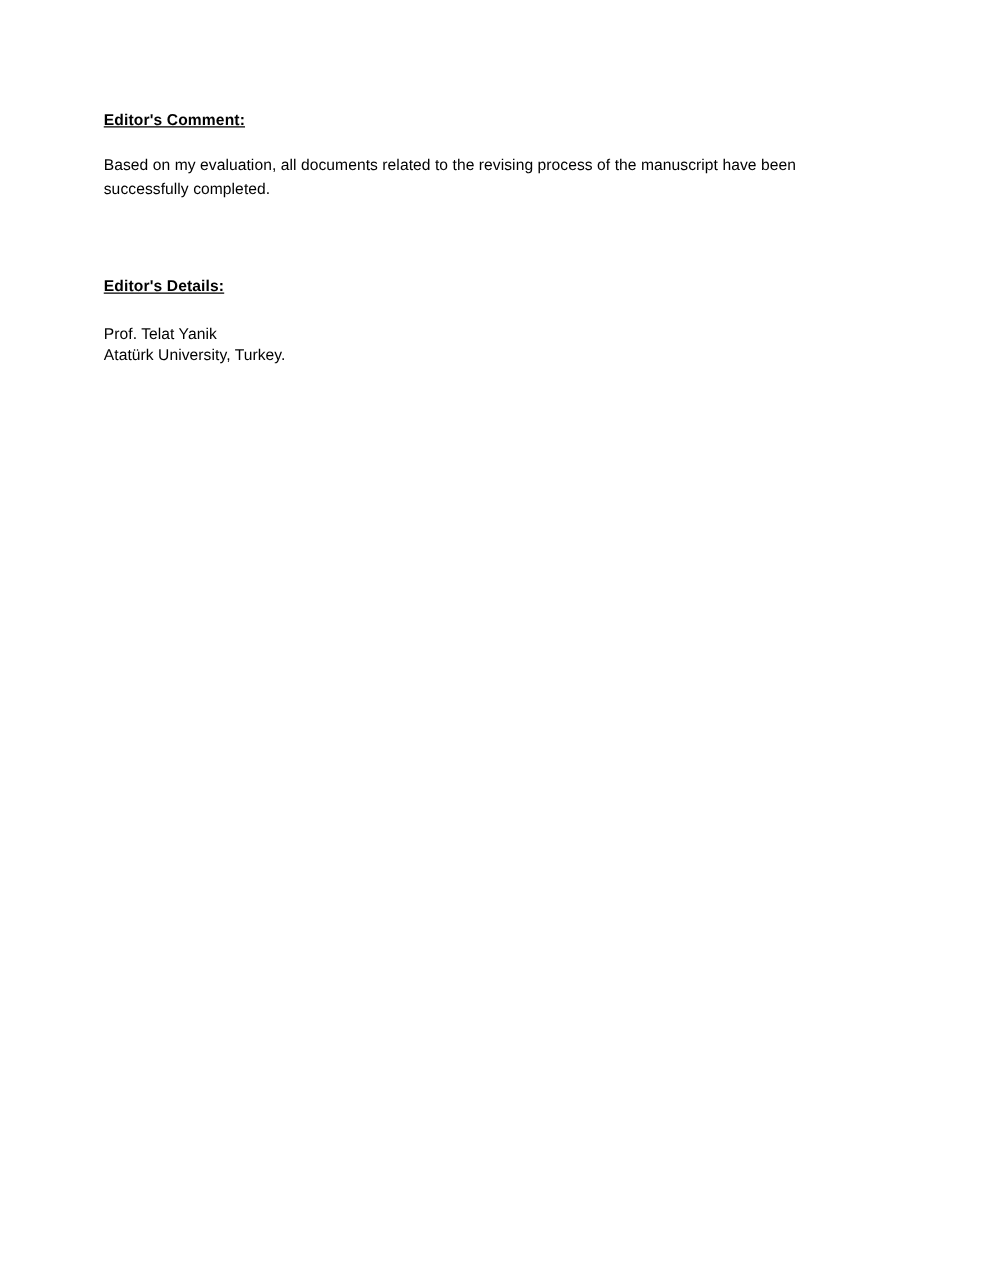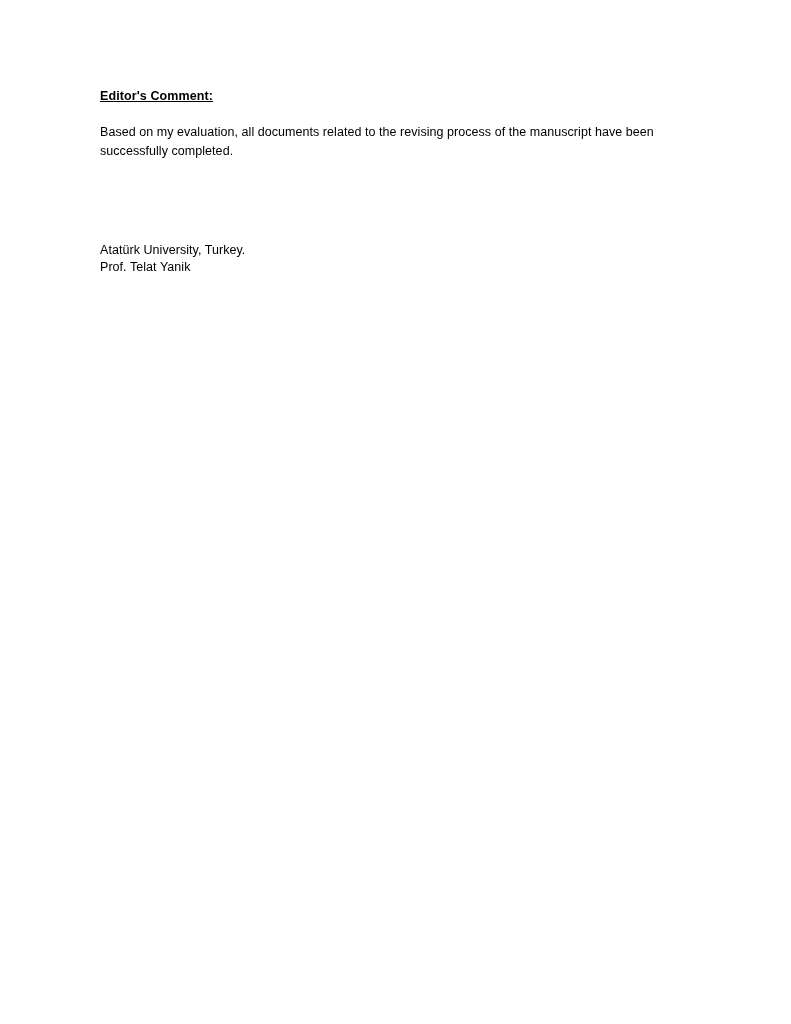--- a/index.html
+++ b/index.html
@@ -14,21 +14,21 @@
   .page {
     position: relative;
     width: 791px;
     height: 1024px;
     background: #ffffff;
     margin: 0 auto;
     overflow: hidden;
   }
   .content {
     position: absolute;
-    left: 100px;
+    left: 83px;
     top: 88px;
     width: 575px;
   }
   .heading {
     font-size: 12.5px;
     font-weight: bold;
     text-decoration: underline;
     letter-spacing: 0.1px;
     line-height: 1.35;
     margin: 0;
@@ -60,21 +60,22 @@
 
     <div class="gap-after-heading"></div>
 
     <p class="para">Based on my evaluation, all documents related to the revising process of the manuscript have been successfully completed.</p>
 
     <div class="gap-between-paras"></div>
 
 
     <div class="gap-section"></div>
 
+    <p class="heading">Editor's Details:</p>
 
     <div class="gap-after-details"></div>
 
+    <p class="details-line">Prof. Telat Yanik</p>
+
     <p class="details-line">Atatürk University, Turkey.</p>
-
-    <p class="details-line">Prof. Telat Yanik</p>
 
   </div>
 </div>
 
 </body></html>

